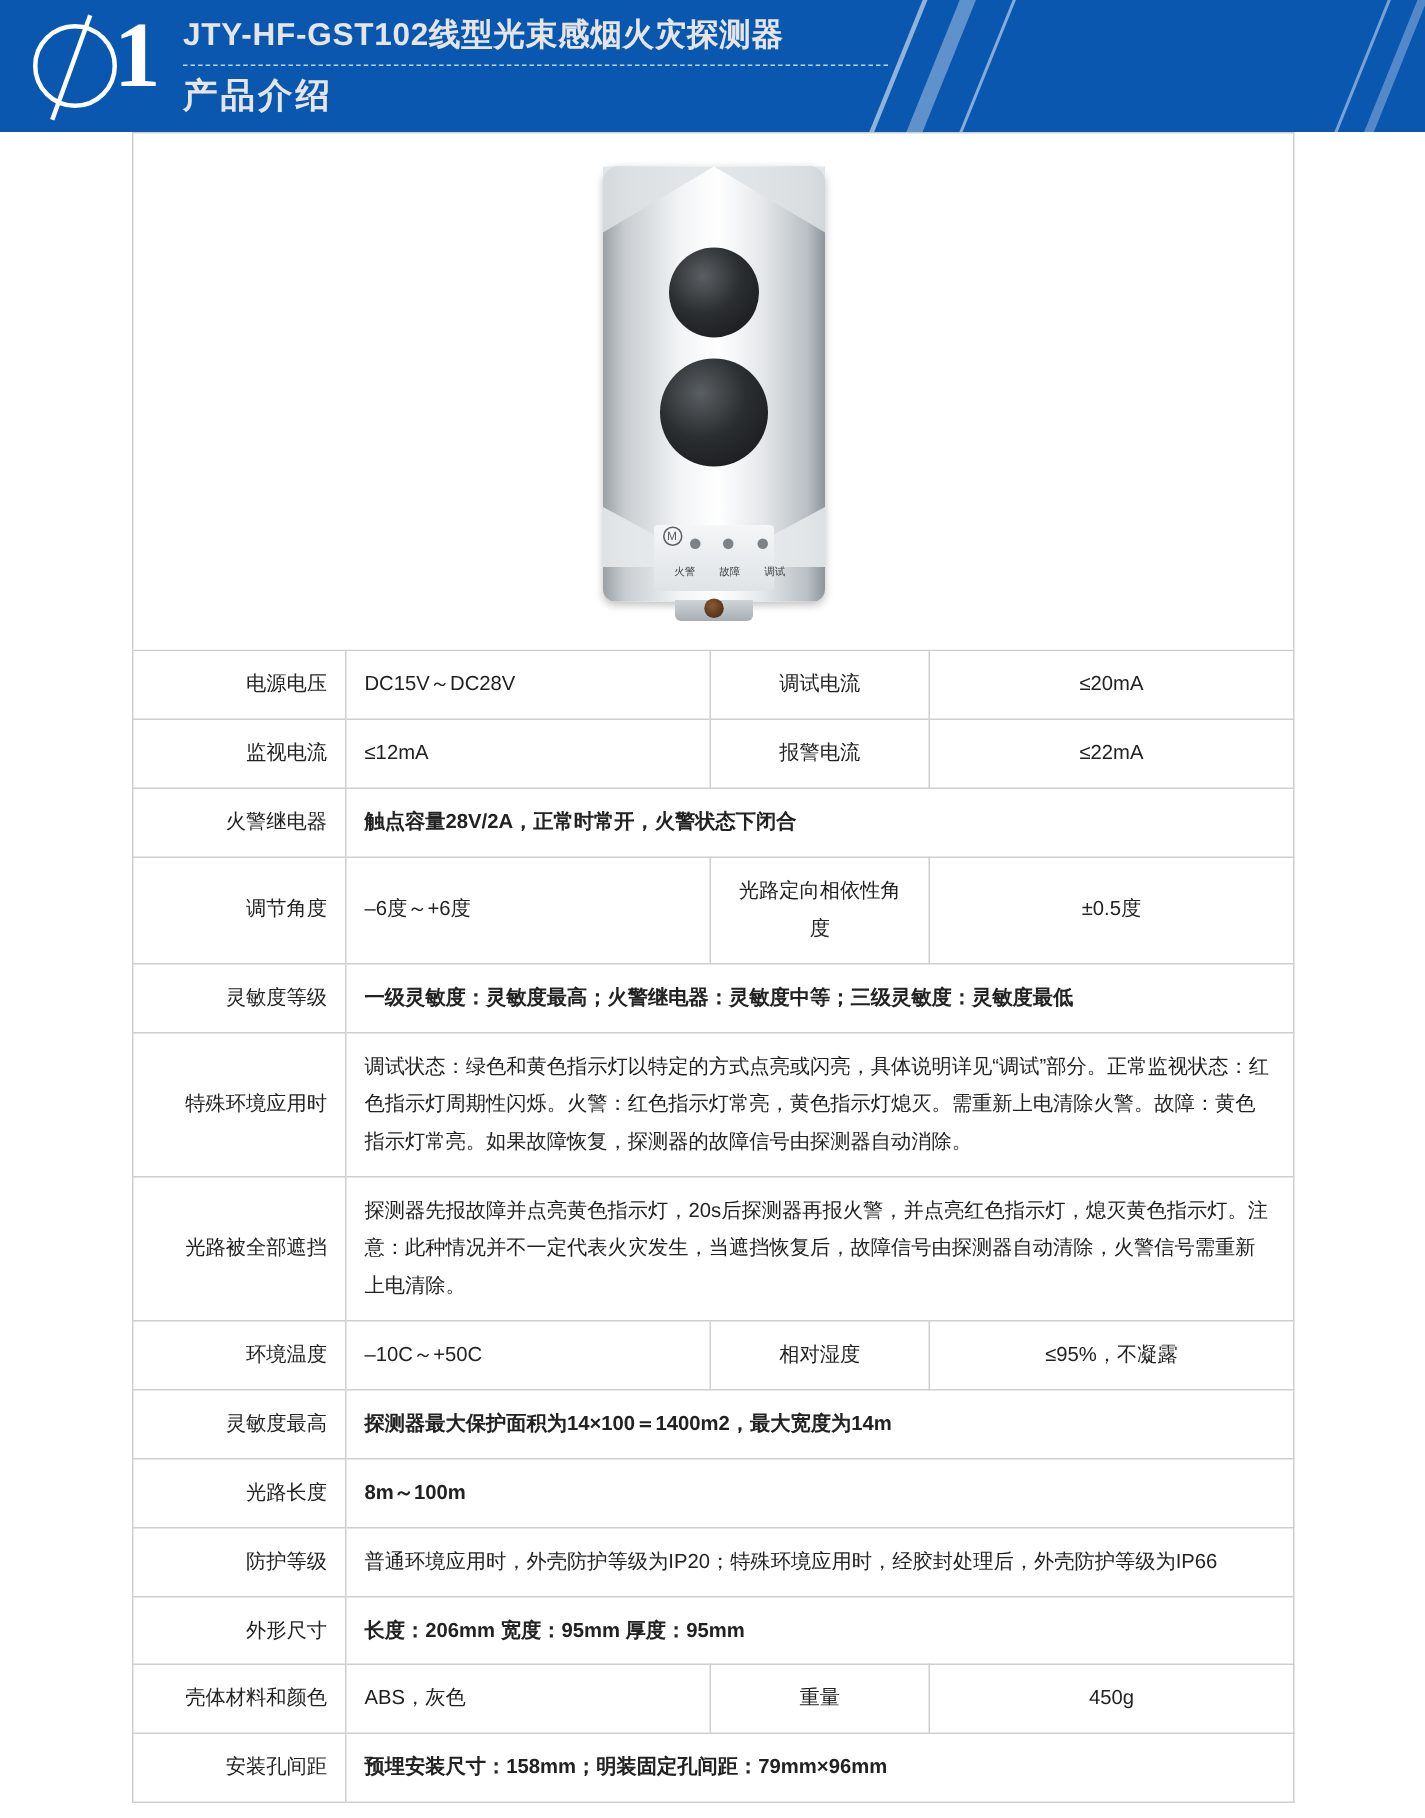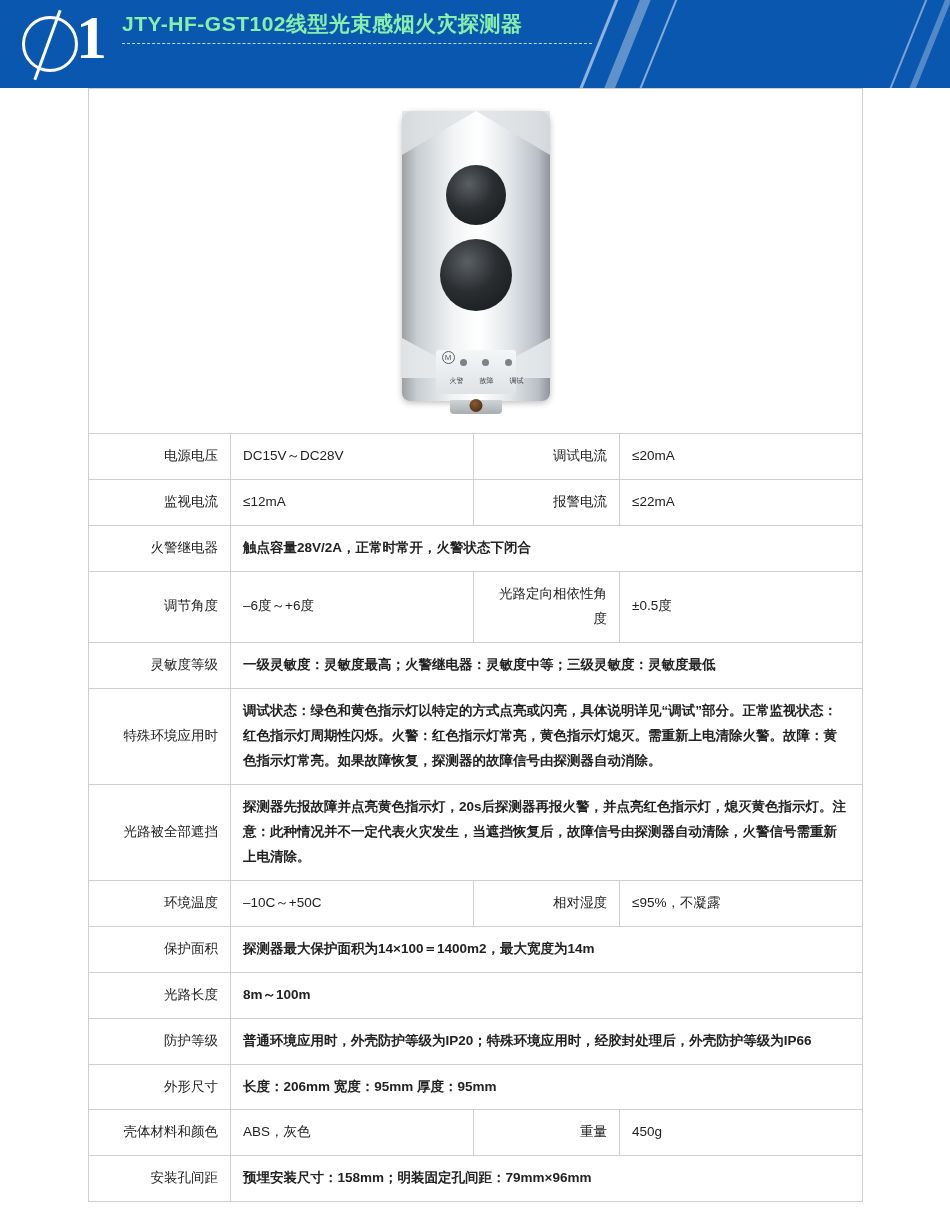--- a/index.html
+++ b/index.html
@@ -69,21 +69,21 @@
     font-size: 62px;
     font-weight: bold;
     line-height: 1;
     font-family: "Liberation Serif", serif;
   }
 
   .banner-titles {
     position: absolute;
     left: 122px;
     top: 10px;
-    color: #86efac;
+    color: #e5e5e5;
   }
   .banner-title-en {
     font-size: 21px;
     font-weight: bold;
     letter-spacing: 0.5px;
     line-height: 1.3;
   }
   .banner-divider {
     width: 470px;
     height: 0;
@@ -232,45 +232,46 @@
     line-height: 1.85;
     vertical-align: middle;
   }
   td.label {
     text-align: right;
     width: 142px;
   }
   td.val-c { text-align: left; }
   td.val-l { text-align: left; font-weight: bold; }
   td.mid-label {
-    text-align: right;
+    text-align: center;
     width: 146px;
   }
-  td.mid-val { text-align: left; }
-  td.para { text-align: left; line-height: 2.05; font-weight: bold; }
+  td.mid-val { text-align: center; }
+  td.para { text-align: left; line-height: 2.05; }
 </style>
 </head>
 <body>
 
 <div class="banner">
   <div class="diag d1"></div>
   <div class="diag d2"></div>
   <div class="diag d3"></div>
   <div class="diag d4"></div>
   <div class="diag d5"></div>
 
   <div class="num-badge">
     <div class="circle"></div>
     <div class="slash"></div>
     <div class="digit">1</div>
   </div>
 
   <div class="banner-titles">
     <div class="banner-title-en">JTY-HF-GST102线型光束感烟火灾探测器</div>
     <div class="banner-divider"></div>
+    <div class="banner-title-cn">产品介绍</div>
   </div>
 </div>
 
 <div class="content">
 
   <div class="image-box">
     <div class="detector">
       <div class="det-body"></div>
       <div class="det-wedge-top"></div>
       <div class="det-wedge-bot"></div>
@@ -339,21 +340,21 @@
       </tr>
 
       <tr>
         <td class="label">环境温度</td>
         <td class="val-c">–10C～+50C</td>
         <td class="mid-label">相对湿度</td>
         <td class="mid-val">≤95%，不凝露</td>
       </tr>
 
       <tr>
-        <td class="label">保护面积</td>
+        <td class="label">灵敏度最高</td>
         <td class="val-l" colspan="3">探测器最大保护面积为14×100＝1400m2，最大宽度为14m</td>
       </tr>
 
       <tr>
         <td class="label">光路长度</td>
         <td class="val-l" colspan="3">8m～100m</td>
       </tr>
 
       <tr>
         <td class="label">防护等级</td>

